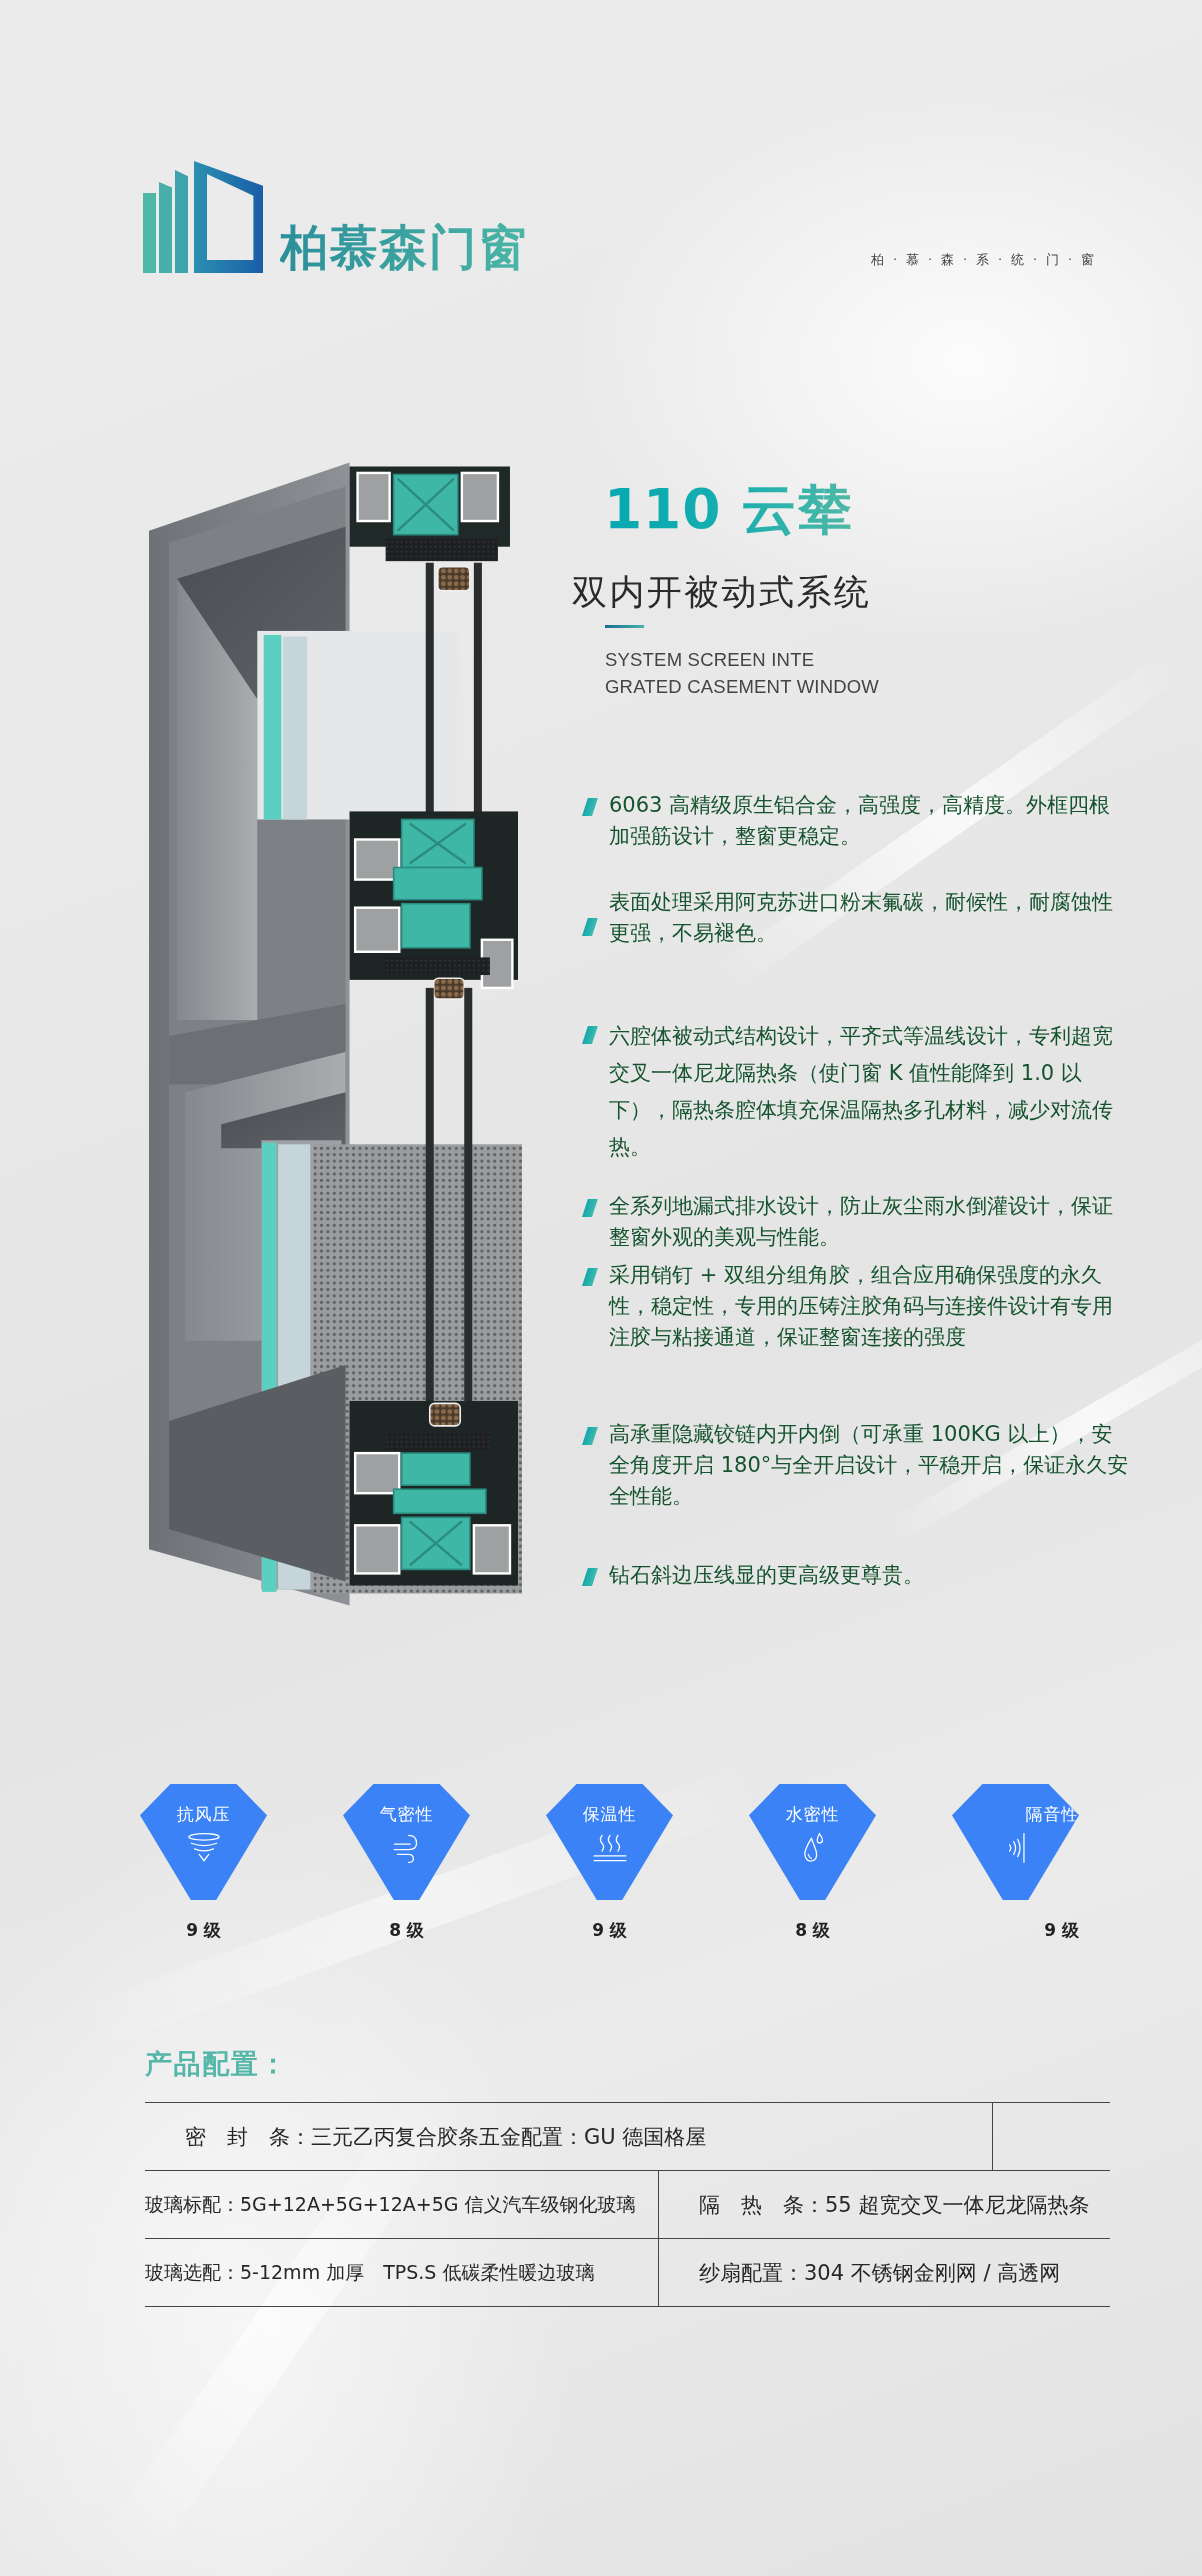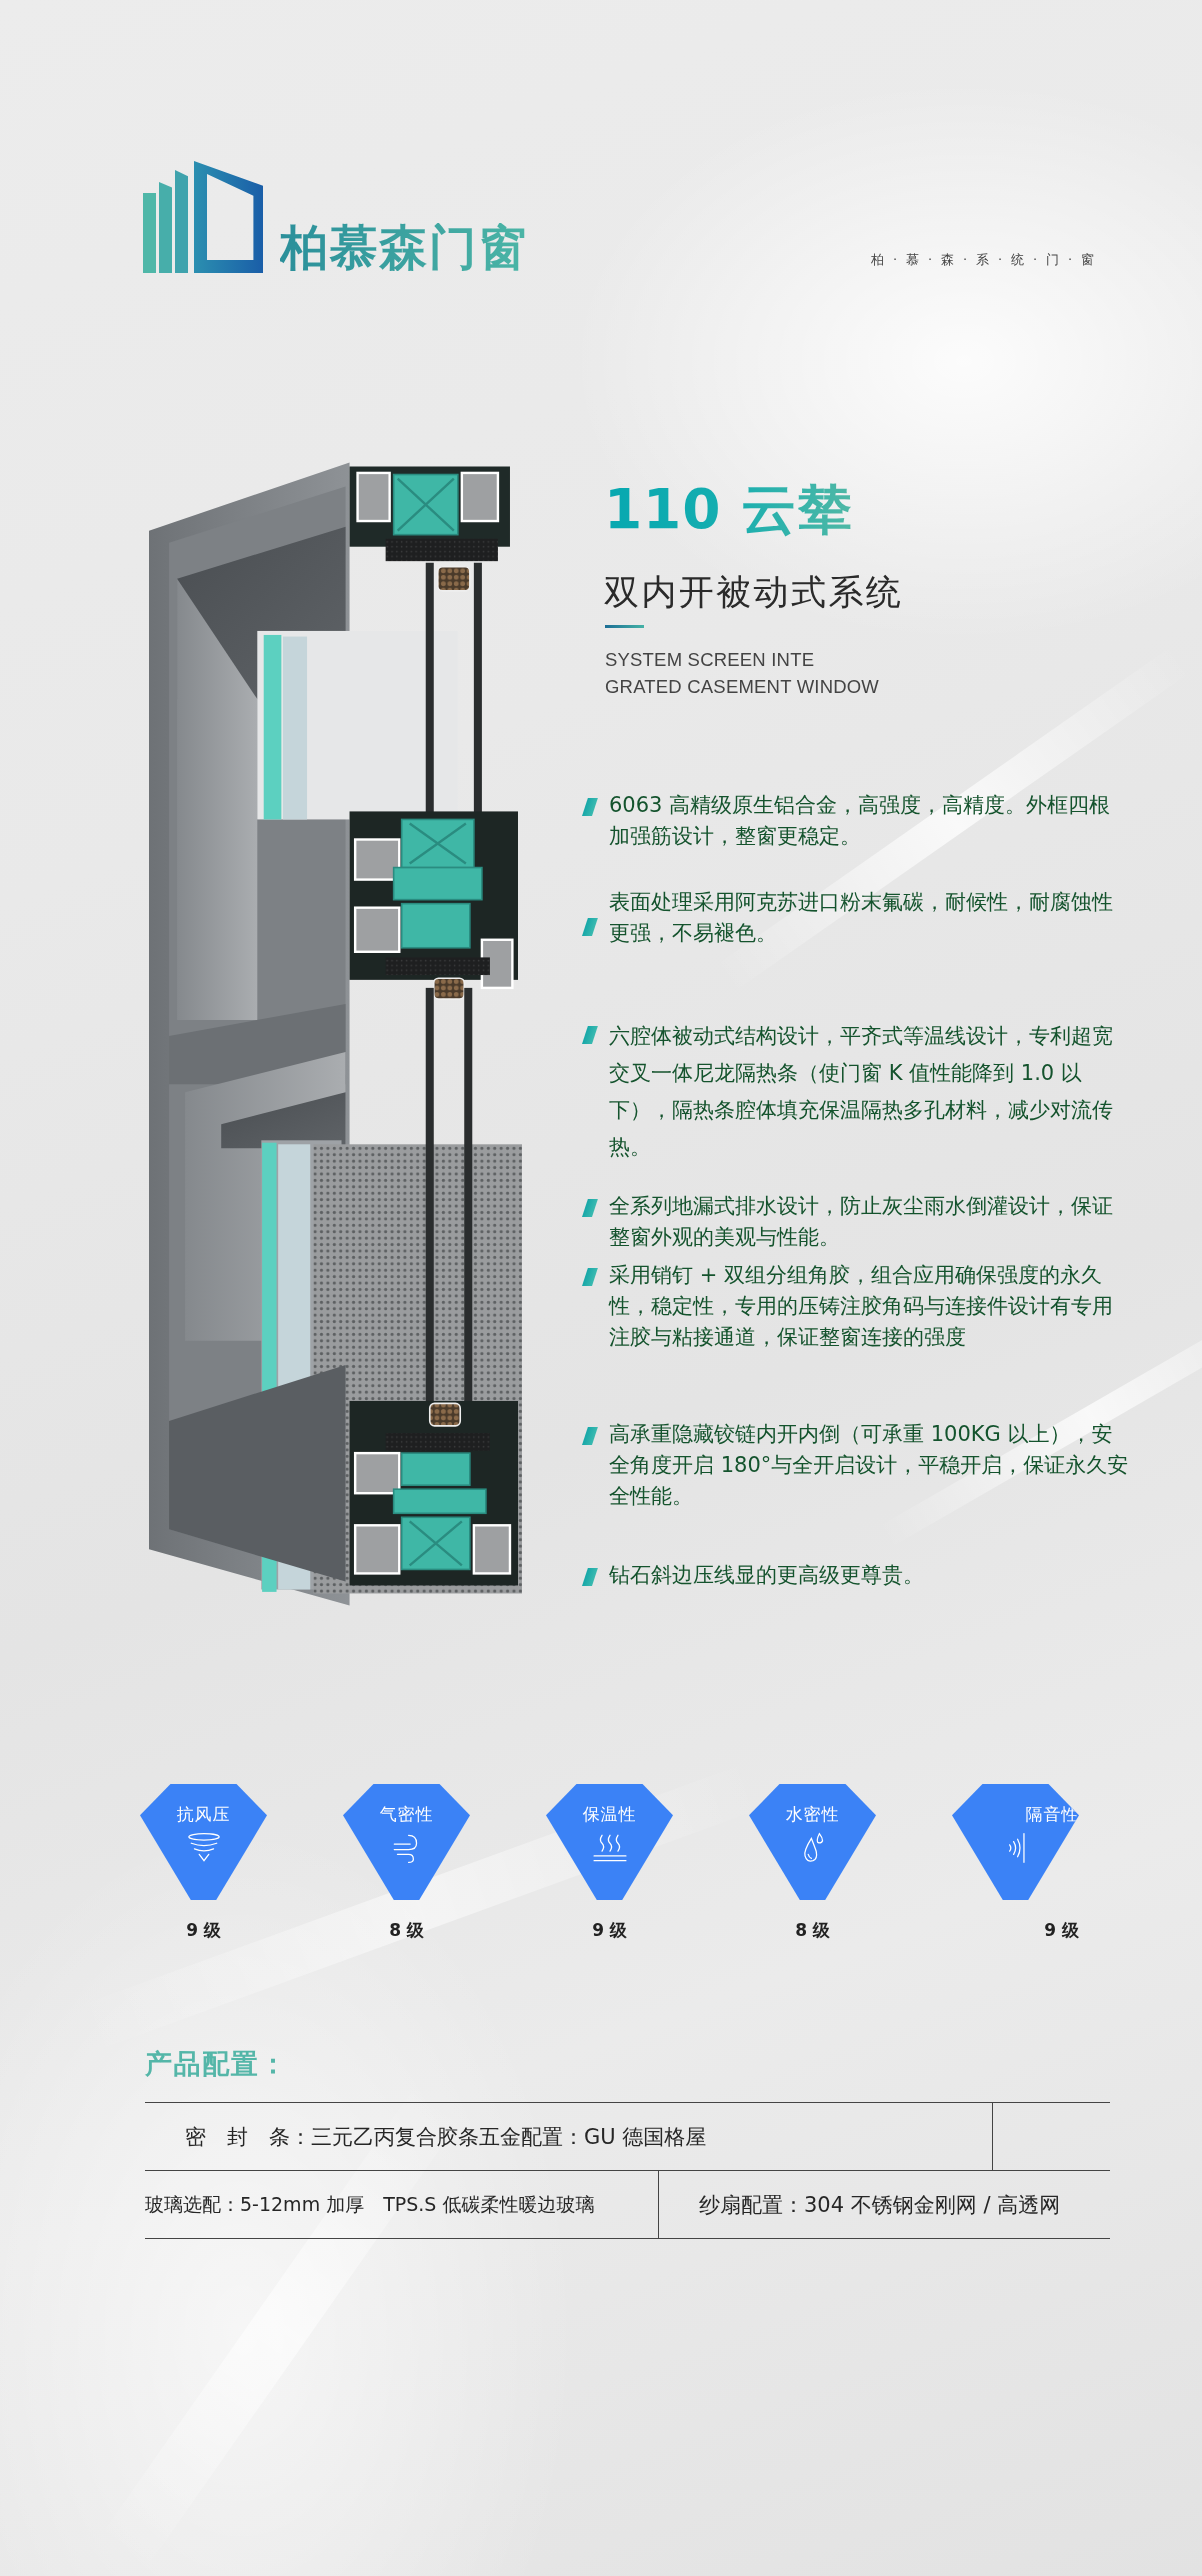--- a/index.html
+++ b/index.html
@@ -31,21 +31,21 @@
 
   .tagline { position: absolute; left: 871px; top: 251px; font-size: 13px; color: #444; letter-spacing: 2.4px; }
 
   
   .illus { position: absolute; left: 145px; top: 458px; width: 377px; height: 1148px; }
   .illus svg { width: 100%; height: 100%; }
 
   
   .title { position: absolute; left: 604px; top: 482px; font-size: 55px; font-weight: bold; line-height: 1;
     background: linear-gradient(90deg, #06a8b0 0%, #16aeb0 50%, #50b8a5 100%); -webkit-background-clip: text; background-clip: text; color: transparent; letter-spacing: 0.8px; }
-  .subtitle { position: absolute; left: 604px; top: 569px; font-size: 35px; color: #2a2a2a; letter-spacing: 2.4px; font-weight: 300; }
+  .subtitle { position: absolute; left: 572px; top: 569px; font-size: 35px; color: #2a2a2a; letter-spacing: 2.4px; font-weight: 300; }
   .title-rule { position: absolute; left: 605px; top: 625px; width: 39px; height: 3.2px; background: linear-gradient(90deg, #1c6e95, #45b2a6); }
   .eng { position: absolute; left: 605px; top: 647px; font-size: 18.5px; line-height: 26.5px; color: #444; font-family: "Liberation Sans", sans-serif; letter-spacing: 0.2px; }
 
   
   .feature { position: absolute; left: 585px; width: 546px; }
   .feature .mark { position: absolute; left: 0; width: 9.6px; height: 17.7px; background: linear-gradient(90deg, #16a7a8, #3cbab0); transform: skewX(-18deg); }
   .feature .text { margin-left: 24px; font-size: 21px; line-height: 31px; color: #14532d; }
 
   
   .badge { position: absolute; top: 1780px; width: 127px; text-align: center; }
@@ -272,17 +272,21 @@
   <div class="level">9 级</div>
 </div>
 
 <div class="cfg-title">产品配置：</div>
 <div class="cfg-table">
   <div class="cfg-row">
     <div class="cfg-cell right">密　封　条：三元乙丙复合胶条</div>
     <div class="cfg-cell left">五金配置：GU 德国格屋</div>
   </div>
   <div class="cfg-row">
+    <div class="cfg-cell left" style="font-size:19px;">玻璃标配：5G+12A+5G+12A+5G 信义汽车级钢化玻璃</div>
+    <div class="cfg-cell right">隔　热　条：55 超宽交叉一体尼龙隔热条</div>
+  </div>
+  <div class="cfg-row">
     <div class="cfg-cell left" style="font-size:19px;">玻璃选配：5-12mm 加厚　TPS.S 低碳柔性暖边玻璃</div>
     <div class="cfg-cell right">纱扇配置：304 不锈钢金刚网 / 高透网</div>
   </div>
 </div>
 
 
 </body></html>

